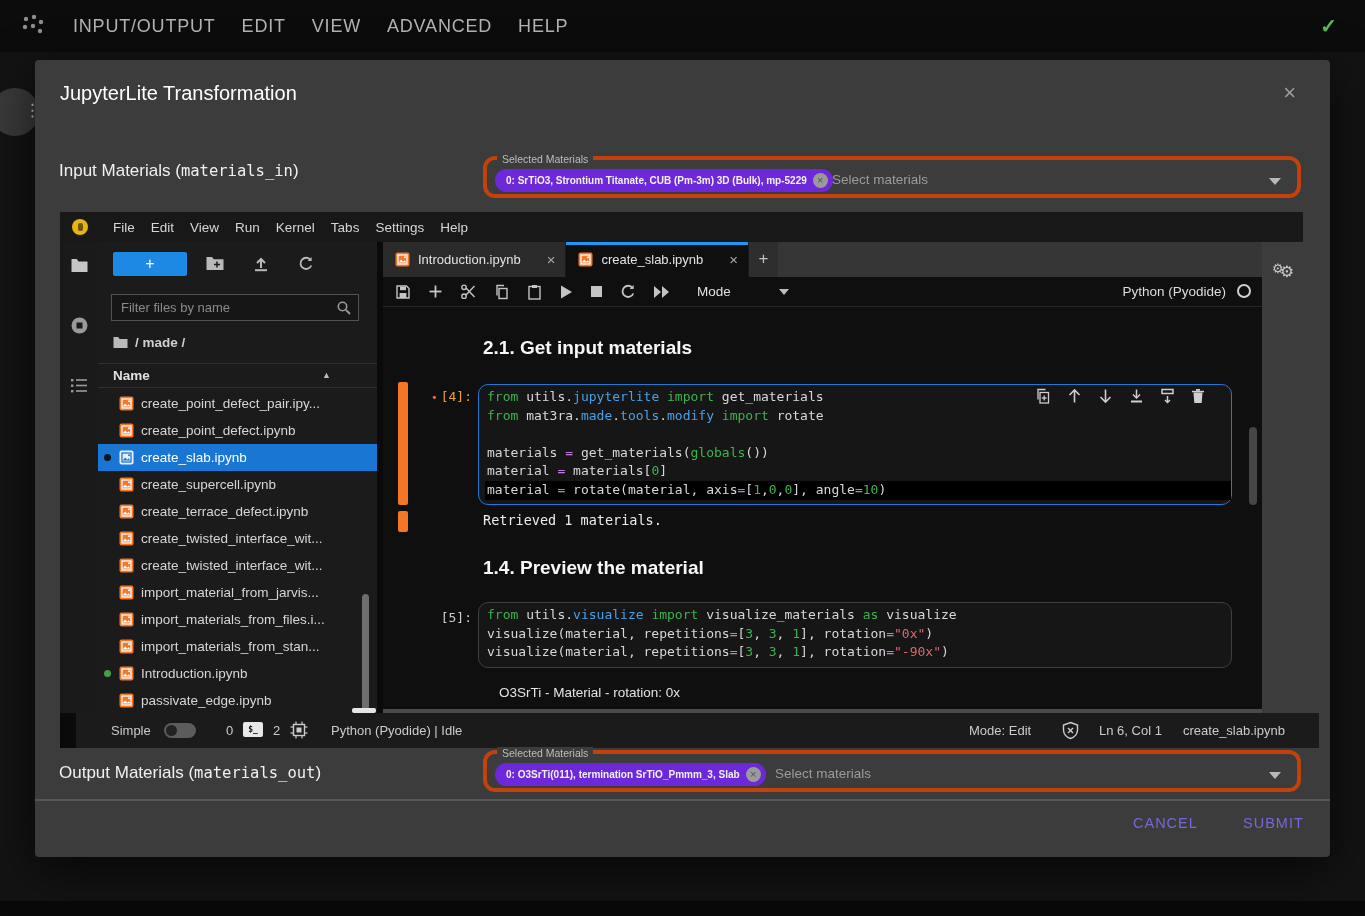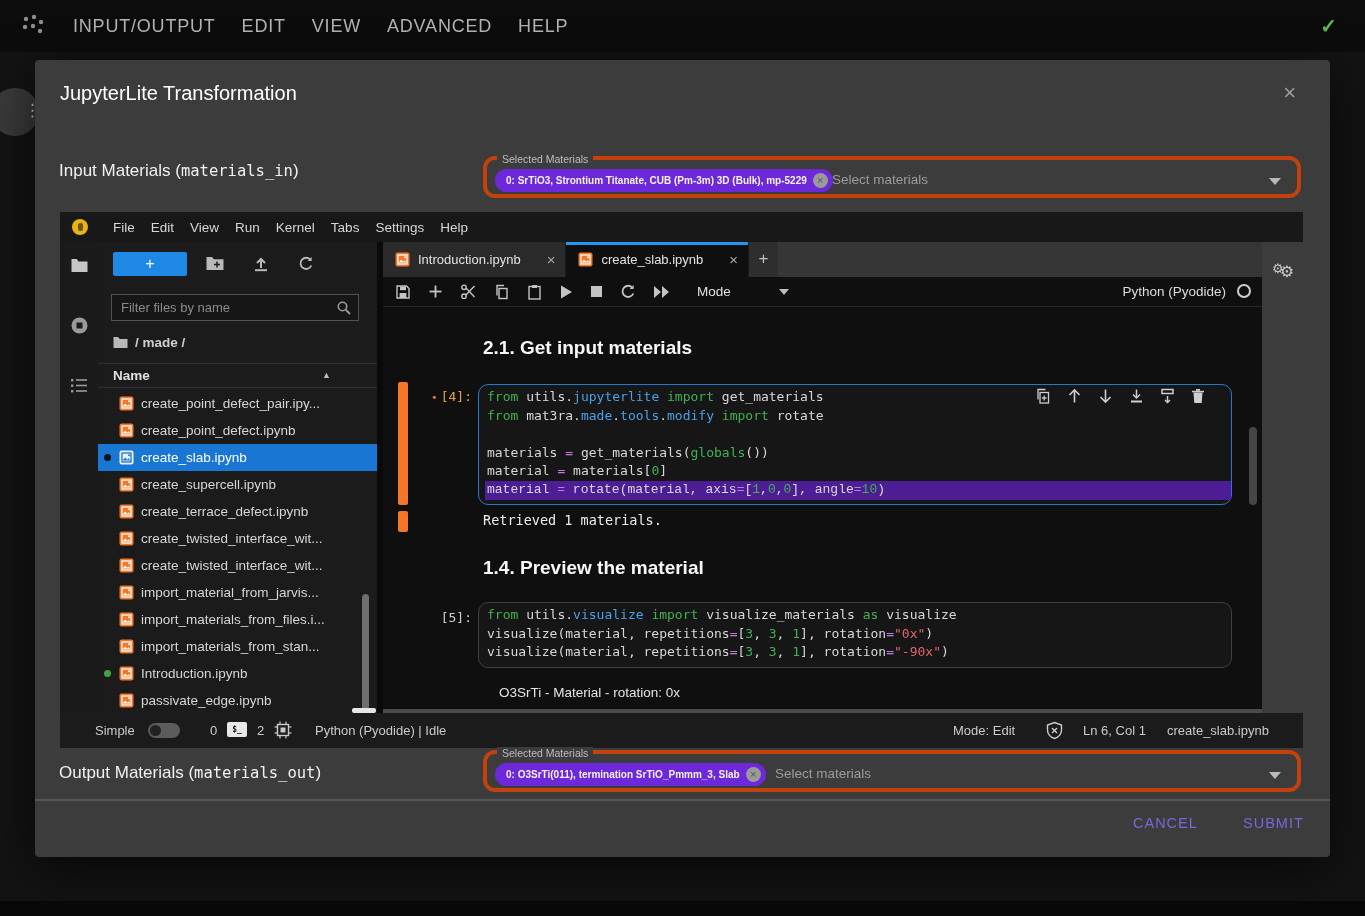--- a/index.html
+++ b/index.html
@@ -96,36 +96,36 @@
   #col4-out { top:204px; height:21px; }
   .prompt { position:absolute; width:76px; text-align:right; font-family:"DejaVu Sans Mono", monospace; font-size:13px; }
   #prompt4 { left:13px; top:82px; color:#e8a13c; }
   #prompt4 .bull { color:#f37726; margin-right:3px; font-size:11px; }
   #prompt5 { left:13px; top:303px; color:#cdcdcd; }
   .cellbox { position:absolute; left:95px; width:754px; background:#161616;border-radius:10px; }
   #cell4 { top:77px; height:121px; border:1px solid #2478d2; }
   #cell5 { top:295px; height:66px; border:1px solid #3f3f3f; }
   .code-area { padding:3px 0 0 6px; font-family:"DejaVu Sans Mono", monospace; font-size:13px; }
   .cline { height:18.6px; line-height:18.6px; white-space:pre; padding-left:2px; }
-  .cline.sel { background:#4c1d95;font-family:Liberation Mono, monospace; }
+  .cline.sel { background:#000000; }
   .tk-p{color:#d8d8d8}.tk-k{color:#3fb34f}.tk-m{color:#4aa0e8}.tk-o{color:#c678dd}.tk-n{color:#3fb34f}.tk-s{color:#e0646e}
   .nb-out { position:absolute; font-family:"DejaVu Sans Mono", monospace; font-size:13.5px; color:#ececec; }
   #out4 { left:100px; top:205px; }
   #out5 { left:116px; top:378px; font-family:"Liberation Sans", sans-serif; font-size:13.5px; color:#e4e4e4; }
   #cell4-tools { position:absolute; left:652px; top:81px; display:flex; gap:16px; }
   #nb-vthumb { position:absolute; left:866px; top:120px; width:8px; height:78px; background:#454545; border-radius:4px; }
   #nb-hscroll { position:absolute; left:0; top:402px; width:879px; height:4px; background:#4a4a4a; }
 
   
   #jl-gutter { position:absolute; left:1202px; top:30px; width:41px; height:471px; background:#3c3c3c; }
   #gear { position:absolute; left:10px; top:16px; color:#c9c9c9; }
   #gear .g1 { font-size:13px; } #gear .g2 { font-size:16px; margin-left:-4px; display:inline-block; transform:translateY(4px); }
 
   
-  #jl-status { position:absolute; left:0; top:501px; width:1243px; height:35px; background:#1b1b1b; color:#cbcbcb; font-size:13px; }
+  #jl-status { position:absolute; left:16px; top:501px; width:1243px; height:35px; background:#1b1b1b; color:#cbcbcb; font-size:13px; }
   #st-simple { position:absolute; left:35px; top:10px; }
   #st-toggle { position:absolute; left:88px; top:10px; width:32px; height:15px; background:#5c5c5c; border-radius:8px; cursor:pointer; }
   #st-toggle i { position:absolute; left:2px; top:2px; width:11px; height:11px; border-radius:50%; background:#222; }
   #st-terms { position:absolute; left:150px; top:10px; }
   #st-termicon { position:absolute; left:167px; top:9px; width:20px; height:15px; background:#e8e8e8; border-radius:2px; color:#111; font-family:"DejaVu Sans Mono", monospace; font-size:8px; font-weight:bold; text-align:center; line-height:15px; }
   #st-kerns { position:absolute; left:197px; top:10px; }
   #st-chipicon { position:absolute; left:214px; top:8px; }
   #st-kstatus { position:absolute; left:255px; top:10px; }
   #st-mode { position:absolute; left:893px; top:10px; }
   #st-shield { position:absolute; left:985px; top:8px; }

